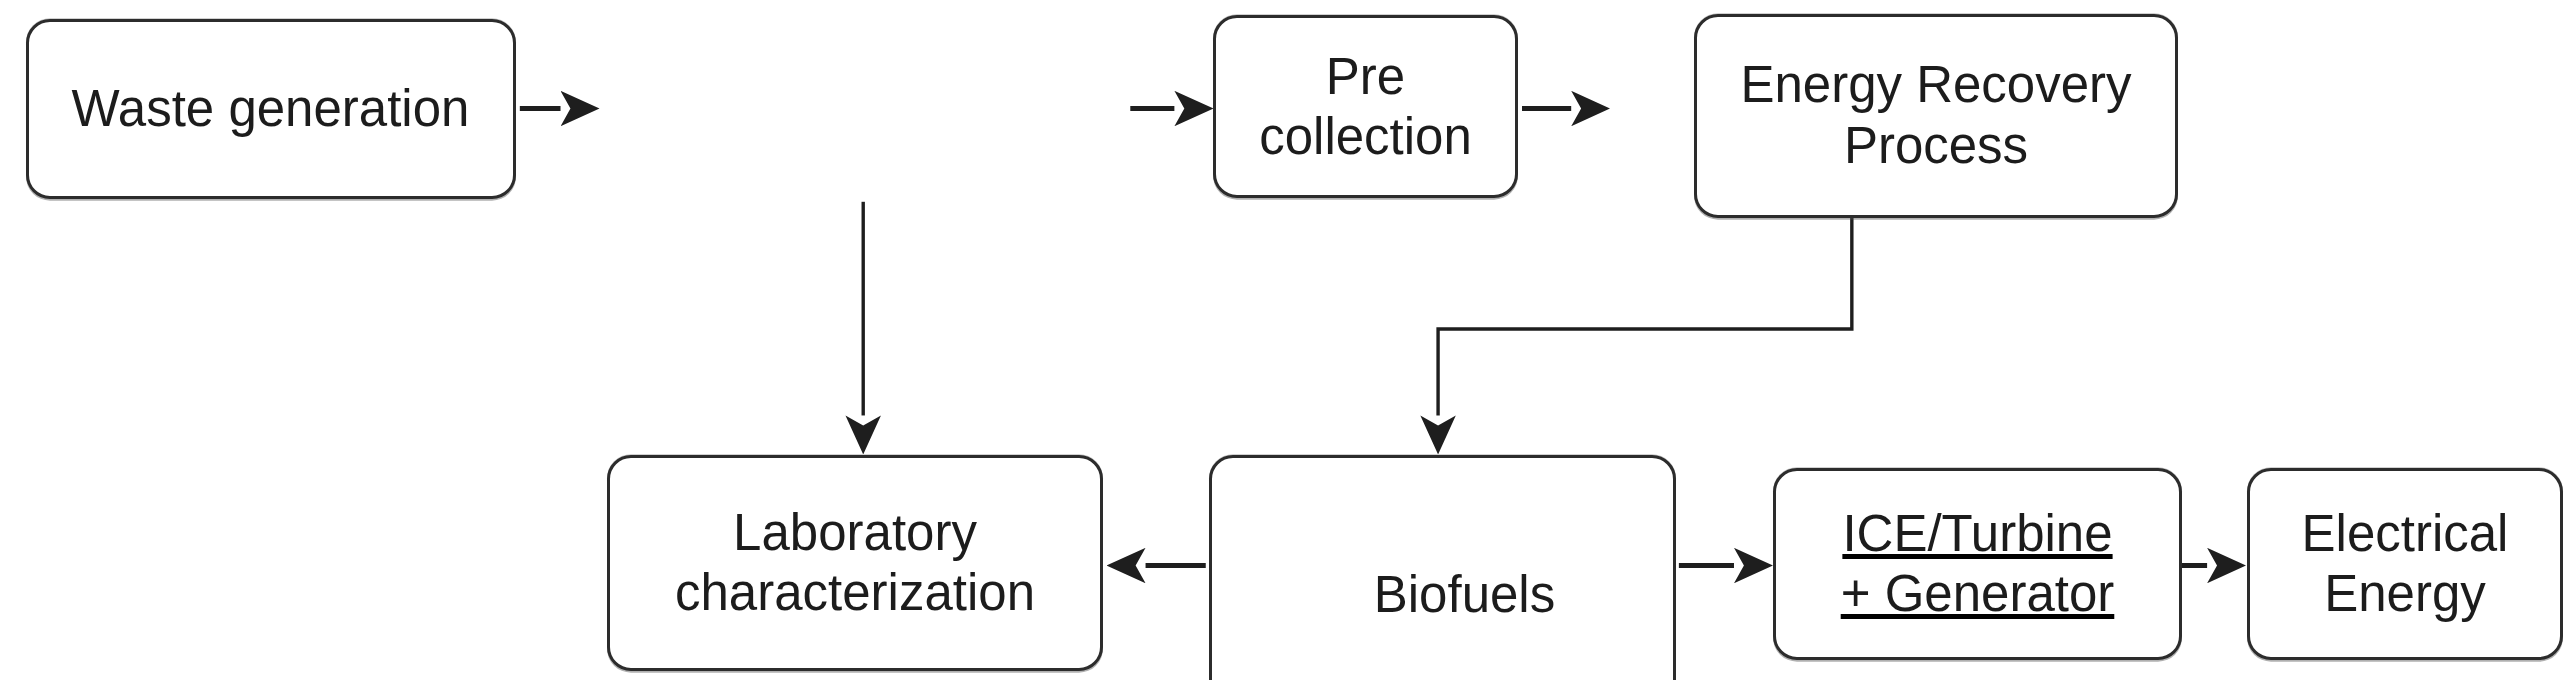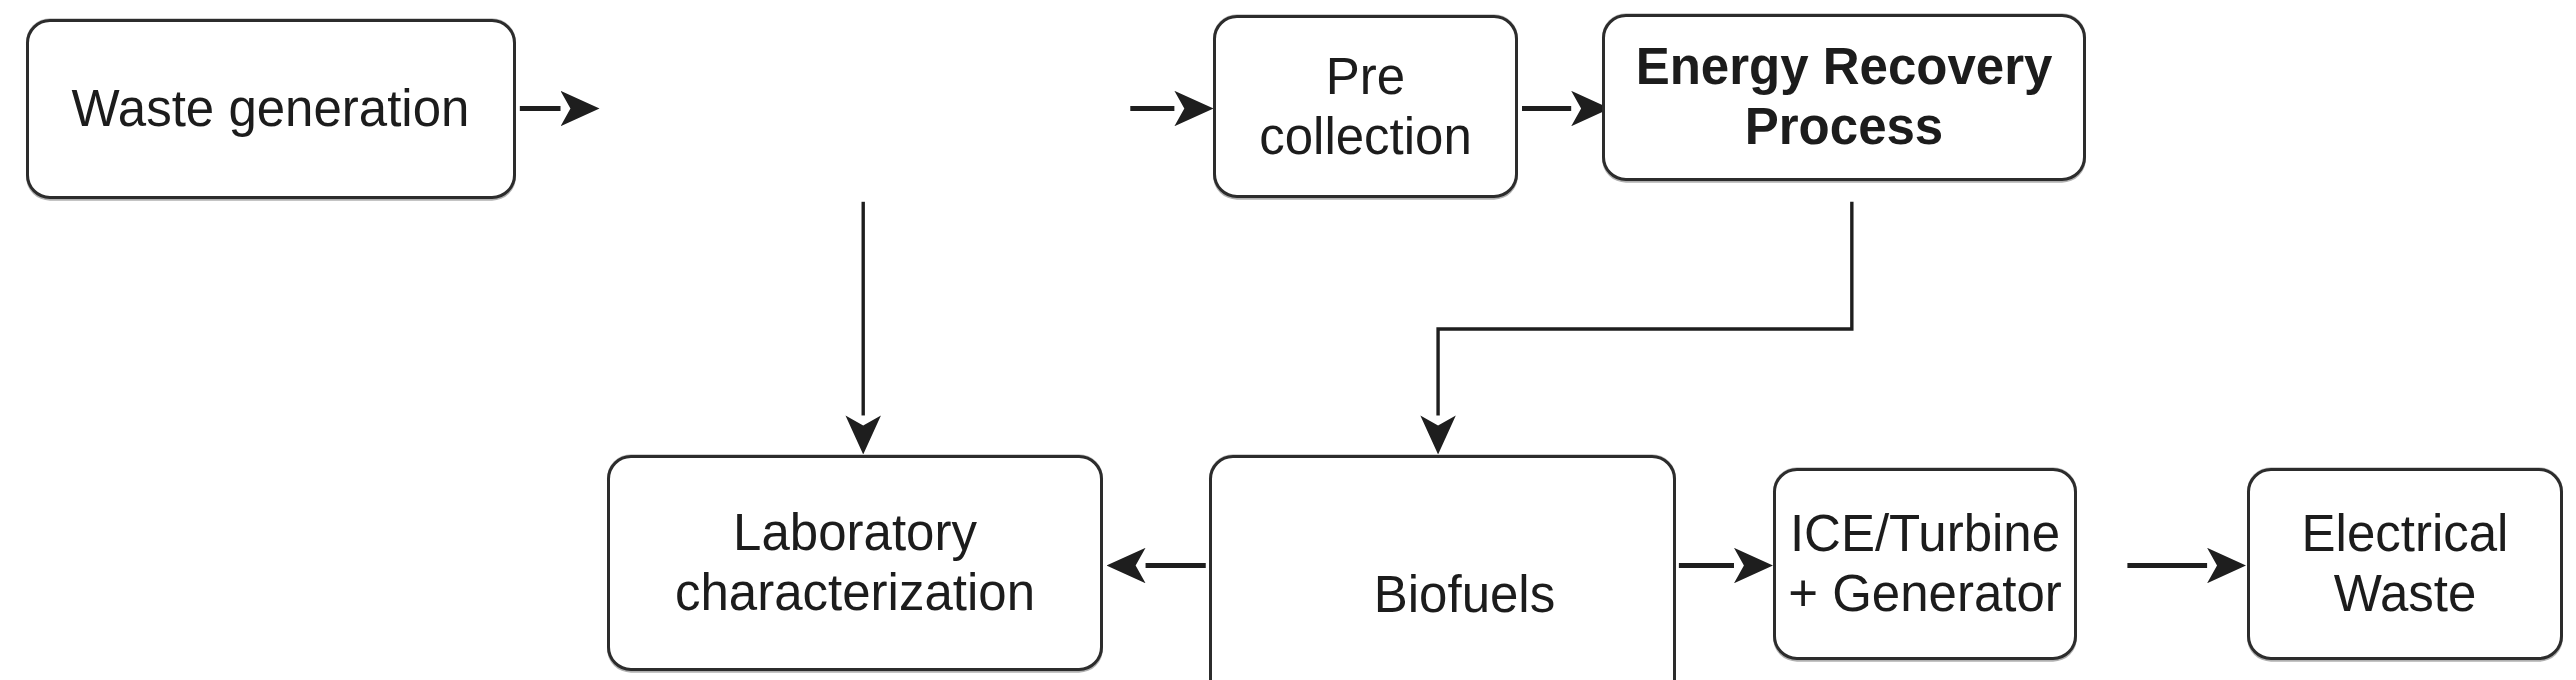--- a/index.html
+++ b/index.html
@@ -82,38 +82,38 @@
   <div class="node" style="left:25.5px; top:18.7px; width:490px; height:180px;align-items:center;">
     <span class="node-label">Waste generation</span>
   </div>
 
 
   <div class="node" style="left:1213px; top:15.3px; width:305px; height:183px;">
     <span class="node-label">Pre
 collection</span>
   </div>
 
-  <div class="node" style="left:1602px; top:13.6px; width:484px; height:167px;font-weight:bold;">
+  <div class="node" style="left:1694px; top:13.6px; width:484px; height:204px;">
     <span class="node-label">Energy Recovery
 Process</span>
   </div>
 
   <div class="node" style="left:607px; top:455px; width:496px; height:216px;text-align:center;">
     <span class="node-label">Laboratory
 characterization</span>
   </div>
 
   <div class="node" style="left:1209px; top:455px; width:467px; height:280px;padding-left:44px;">
     <span class="node-label">Biofuels</span>
   </div>
 
-  <div class="node" style="left:1773px; top:468px; width:304px; height:192px;">
+  <div class="node" style="left:1773px; top:468px; width:409px; height:192px;text-decoration:underline;">
     <span class="node-label">ICE/Turbine
 + Generator</span>
   </div>
 
   <div class="node" style="left:2247px; top:468px; width:316px; height:192px;">
     <span class="node-label">Electrical
-Waste</span>
+Energy</span>
   </div>
 
 </div>
 
 
 </body></html>

